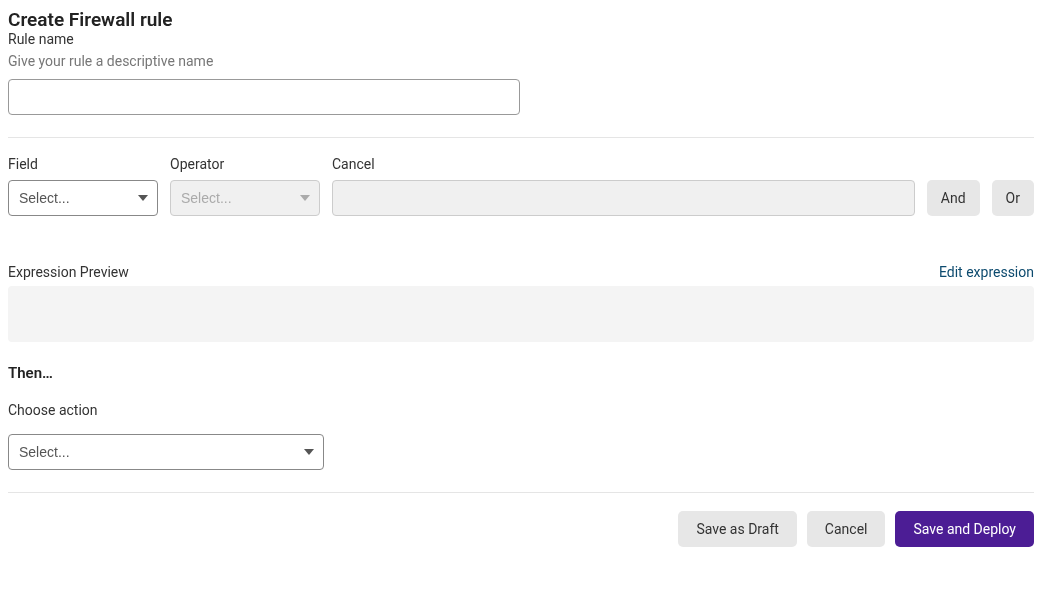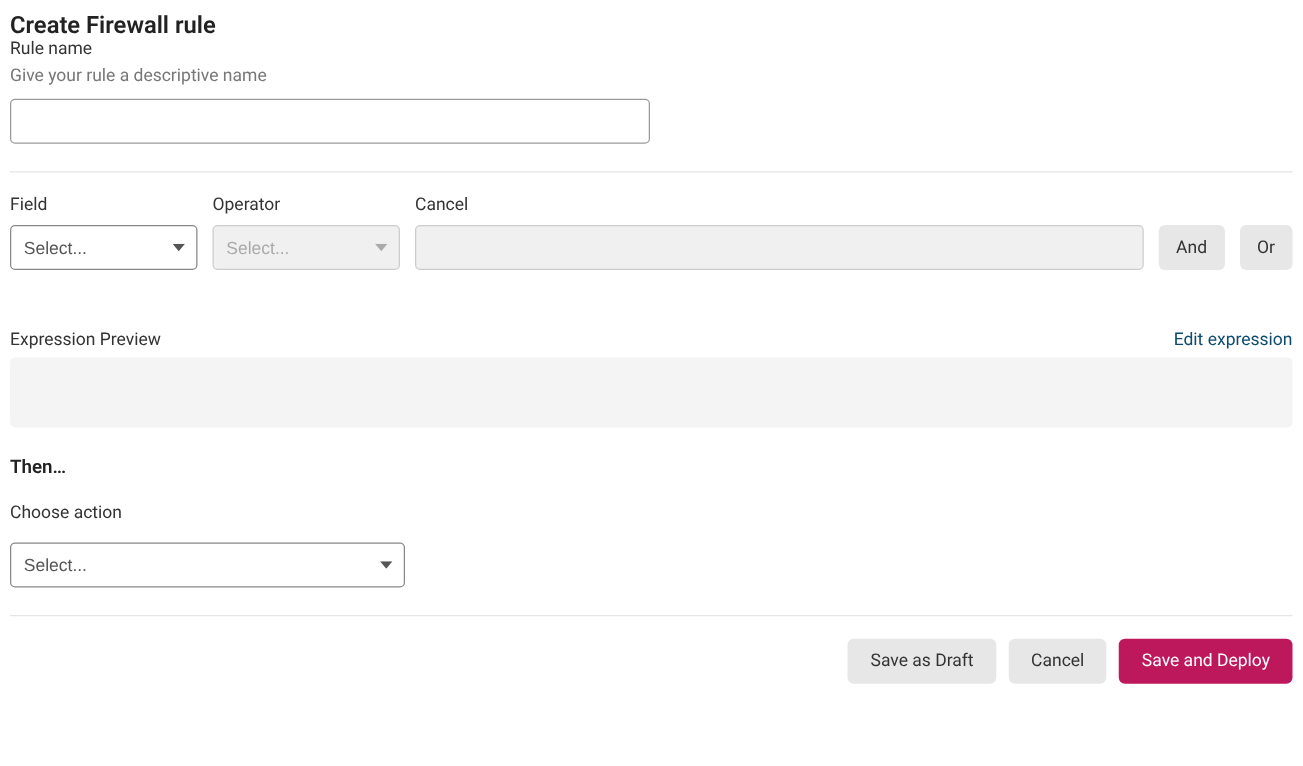--- a/index.html
+++ b/index.html
@@ -161,21 +161,21 @@
       font-size: 14px;
       cursor: pointer;
       font-family: inherit;
     }
     .btn-secondary {
       background: #e7e7e7;
       color: #333333;
       border: none;
     }
     .btn-primary {
-      background: #be185d;
+      background: #4c1d95;
       color: #ffffff;
       border: none;
     }
     .field-col { width: 150px; }
     .operator-col { width: 150px; }
     .value-col { flex: 1; min-width: 300px; }
     .value-col .value-input { width: 100%; }
     .rule-name-block { margin-bottom: 0; }
     .then-block { margin-top: 22px; }
     .action-select-wrap { width: 316px; margin-top: 10px; }

